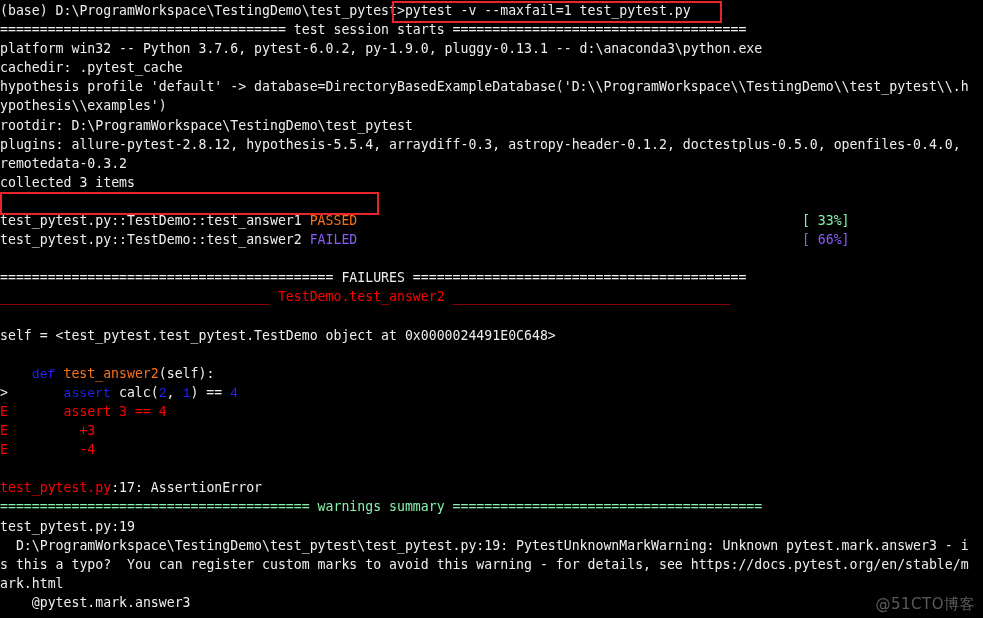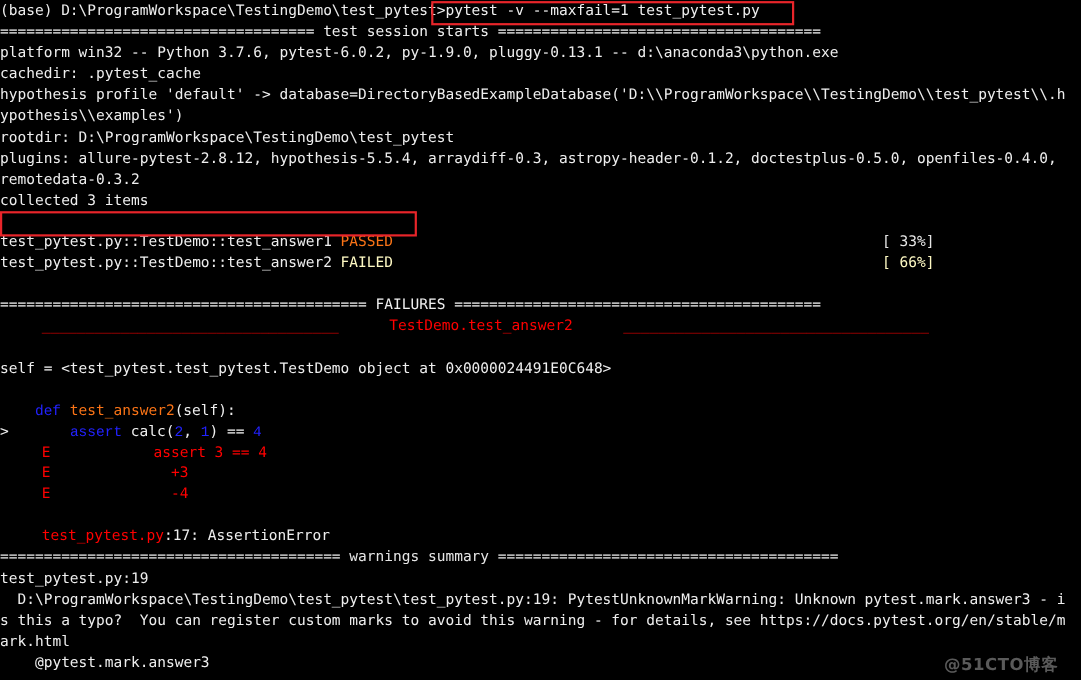--- a/index.html
+++ b/index.html
@@ -28,45 +28,45 @@
     width: 983px;
   }
   .line {
     height: 19.1px;
     white-space: pre;
     overflow: hidden;
   }
   
   .c-white   { color: #cccccc; }
   .c-bwhite  { color: #eeeeee; margin-top: 16px; }
-  .c-red     { color: #ff0000; margin-left: 38px; }
-  .c-dred    { color: #fef9c3; }
+  .c-red     { color: #ff0000; }
+  .c-dred    { color: #8b5cf6; }
   .c-green   { color: #f97316; }
-  .c-yellow  { color: #e5e5e5; }
+  .c-yellow  { color: #86efac; }
   .c-blue    { color: #2222ff; font-family: Liberation Mono, monospace; }
 
   
   .annot-box {
     position: absolute;
     border: 2px solid #e8252a;
     box-sizing: border-box;
     pointer-events: none;
     background: transparent;
   }
   #box-command { left: 392px; top: 1px; width: 330px; height: 22px; }
   #box-failed-test { left: 0px; top: 192px; width: 379px; height: 23px; }
 
   
   #watermark {
     position: absolute;
-    right: 21px;
+    right: 8px;
     bottom: 4px;
     font-family: "DejaVu Sans", "Liberation Sans", sans-serif;
     font-size: 15px;
-    font-weight: bold;
+    font-weight: normal;
     color: rgba(200, 200, 200, 0.45);
     letter-spacing: 0.5px;
     white-space: nowrap;
     pointer-events: none;
   }
 </style>
 </head>
 <body>
 
 <div id="terminal">

